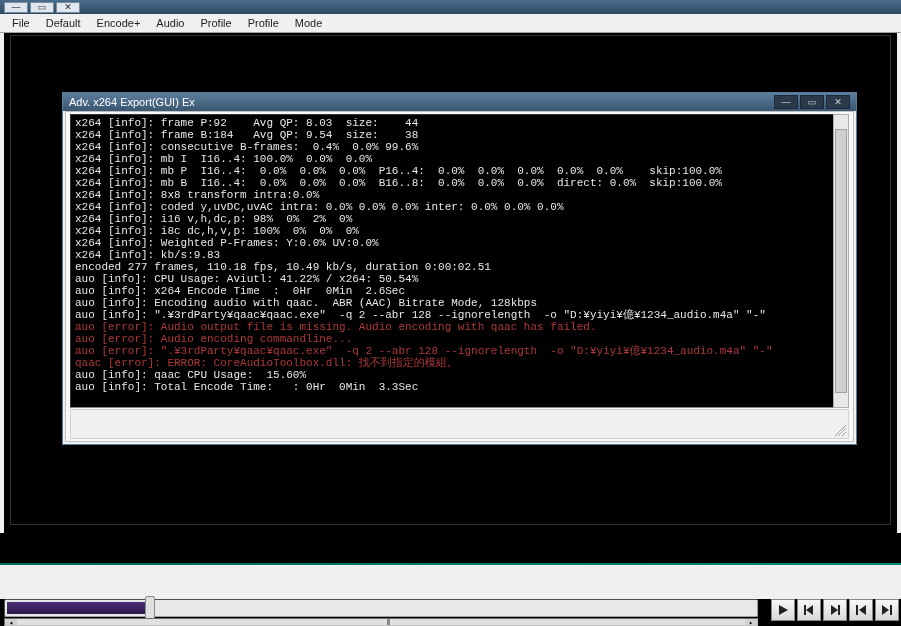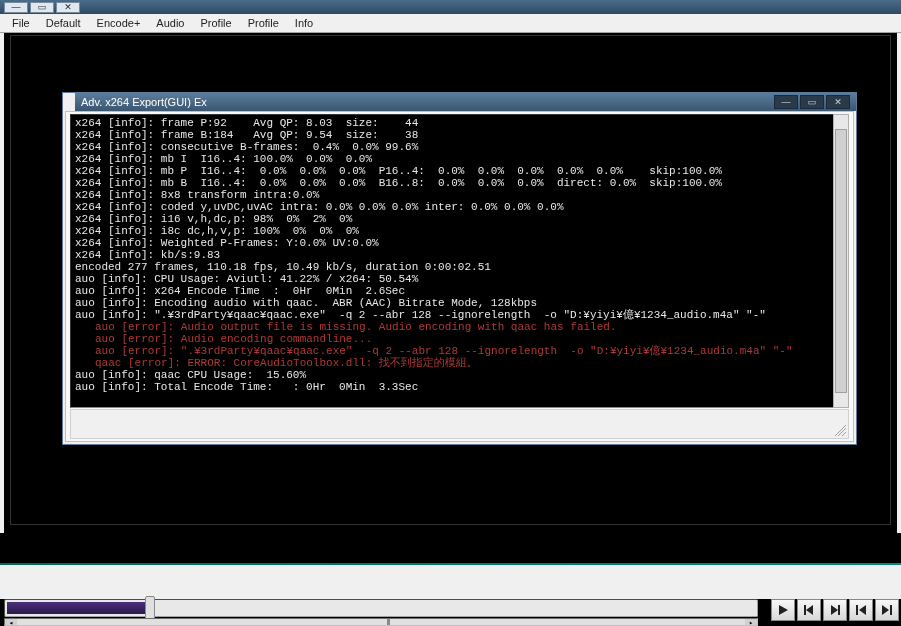--- a/index.html
+++ b/index.html
@@ -168,21 +168,20 @@
 
 .dialog {
   position: absolute;
   top: 92px;
   left: 62px;
   width: 795px;
   height: 353px;
   background: #f0f0f0;
   border: 1px solid #5a7a9a;
   box-shadow: 0 2px 6px rgba(0,0,0,0.4);
-  padding-left: 12px;
 }
 .dialog-titlebar {
   height: 18px;
   background: linear-gradient(to bottom, #5b7d9c 0%, #3a5670 100%);
   display: flex;
   align-items: center;
   padding: 0 6px;
   font-size: 11px;
   color: #fff;
   font-family: Tahoma, sans-serif;
@@ -218,21 +217,21 @@
   background: #000;
   border: 1px inset #888;
   padding: 2px 4px;
   font-family: "MS Gothic", "Courier New", monospace;
   font-size: 11px;
   line-height: 12px;
   overflow: hidden;
   white-space: pre;
 }
 .console-line { color: #e8e8e8; }
-.console-line.err { color: #b03838; margin-left: 20px; }
+.console-line.err { color: #b03838; }
 .console-scroll {
   position: absolute;
   top: 2px;
   right: 4px;
   width: 16px;
   height: 294px;
   background: #e8e8e8;
   border: 1px solid #b0b0b0;
 }
 .console-scroll-thumb {
@@ -275,21 +274,21 @@
     </div>
   </div>
 
   <div class="menubar">
     <span class="menu-item">File</span>
     <span class="menu-item">Default</span>
     <span class="menu-item">Encode+</span>
     <span class="menu-item">Audio</span>
     <span class="menu-item">Profile</span>
     <span class="menu-item">Profile</span>
-    <span class="menu-item">Info</span>
+    <span class="menu-item">Mode</span>
   </div>
 
   <div class="video-area">
     <div class="video-inner"></div>
   </div>
 
   <div class="black-bar"></div>
   <div class="teal-line"></div>
   <div class="timeline-bg"></div>
 

